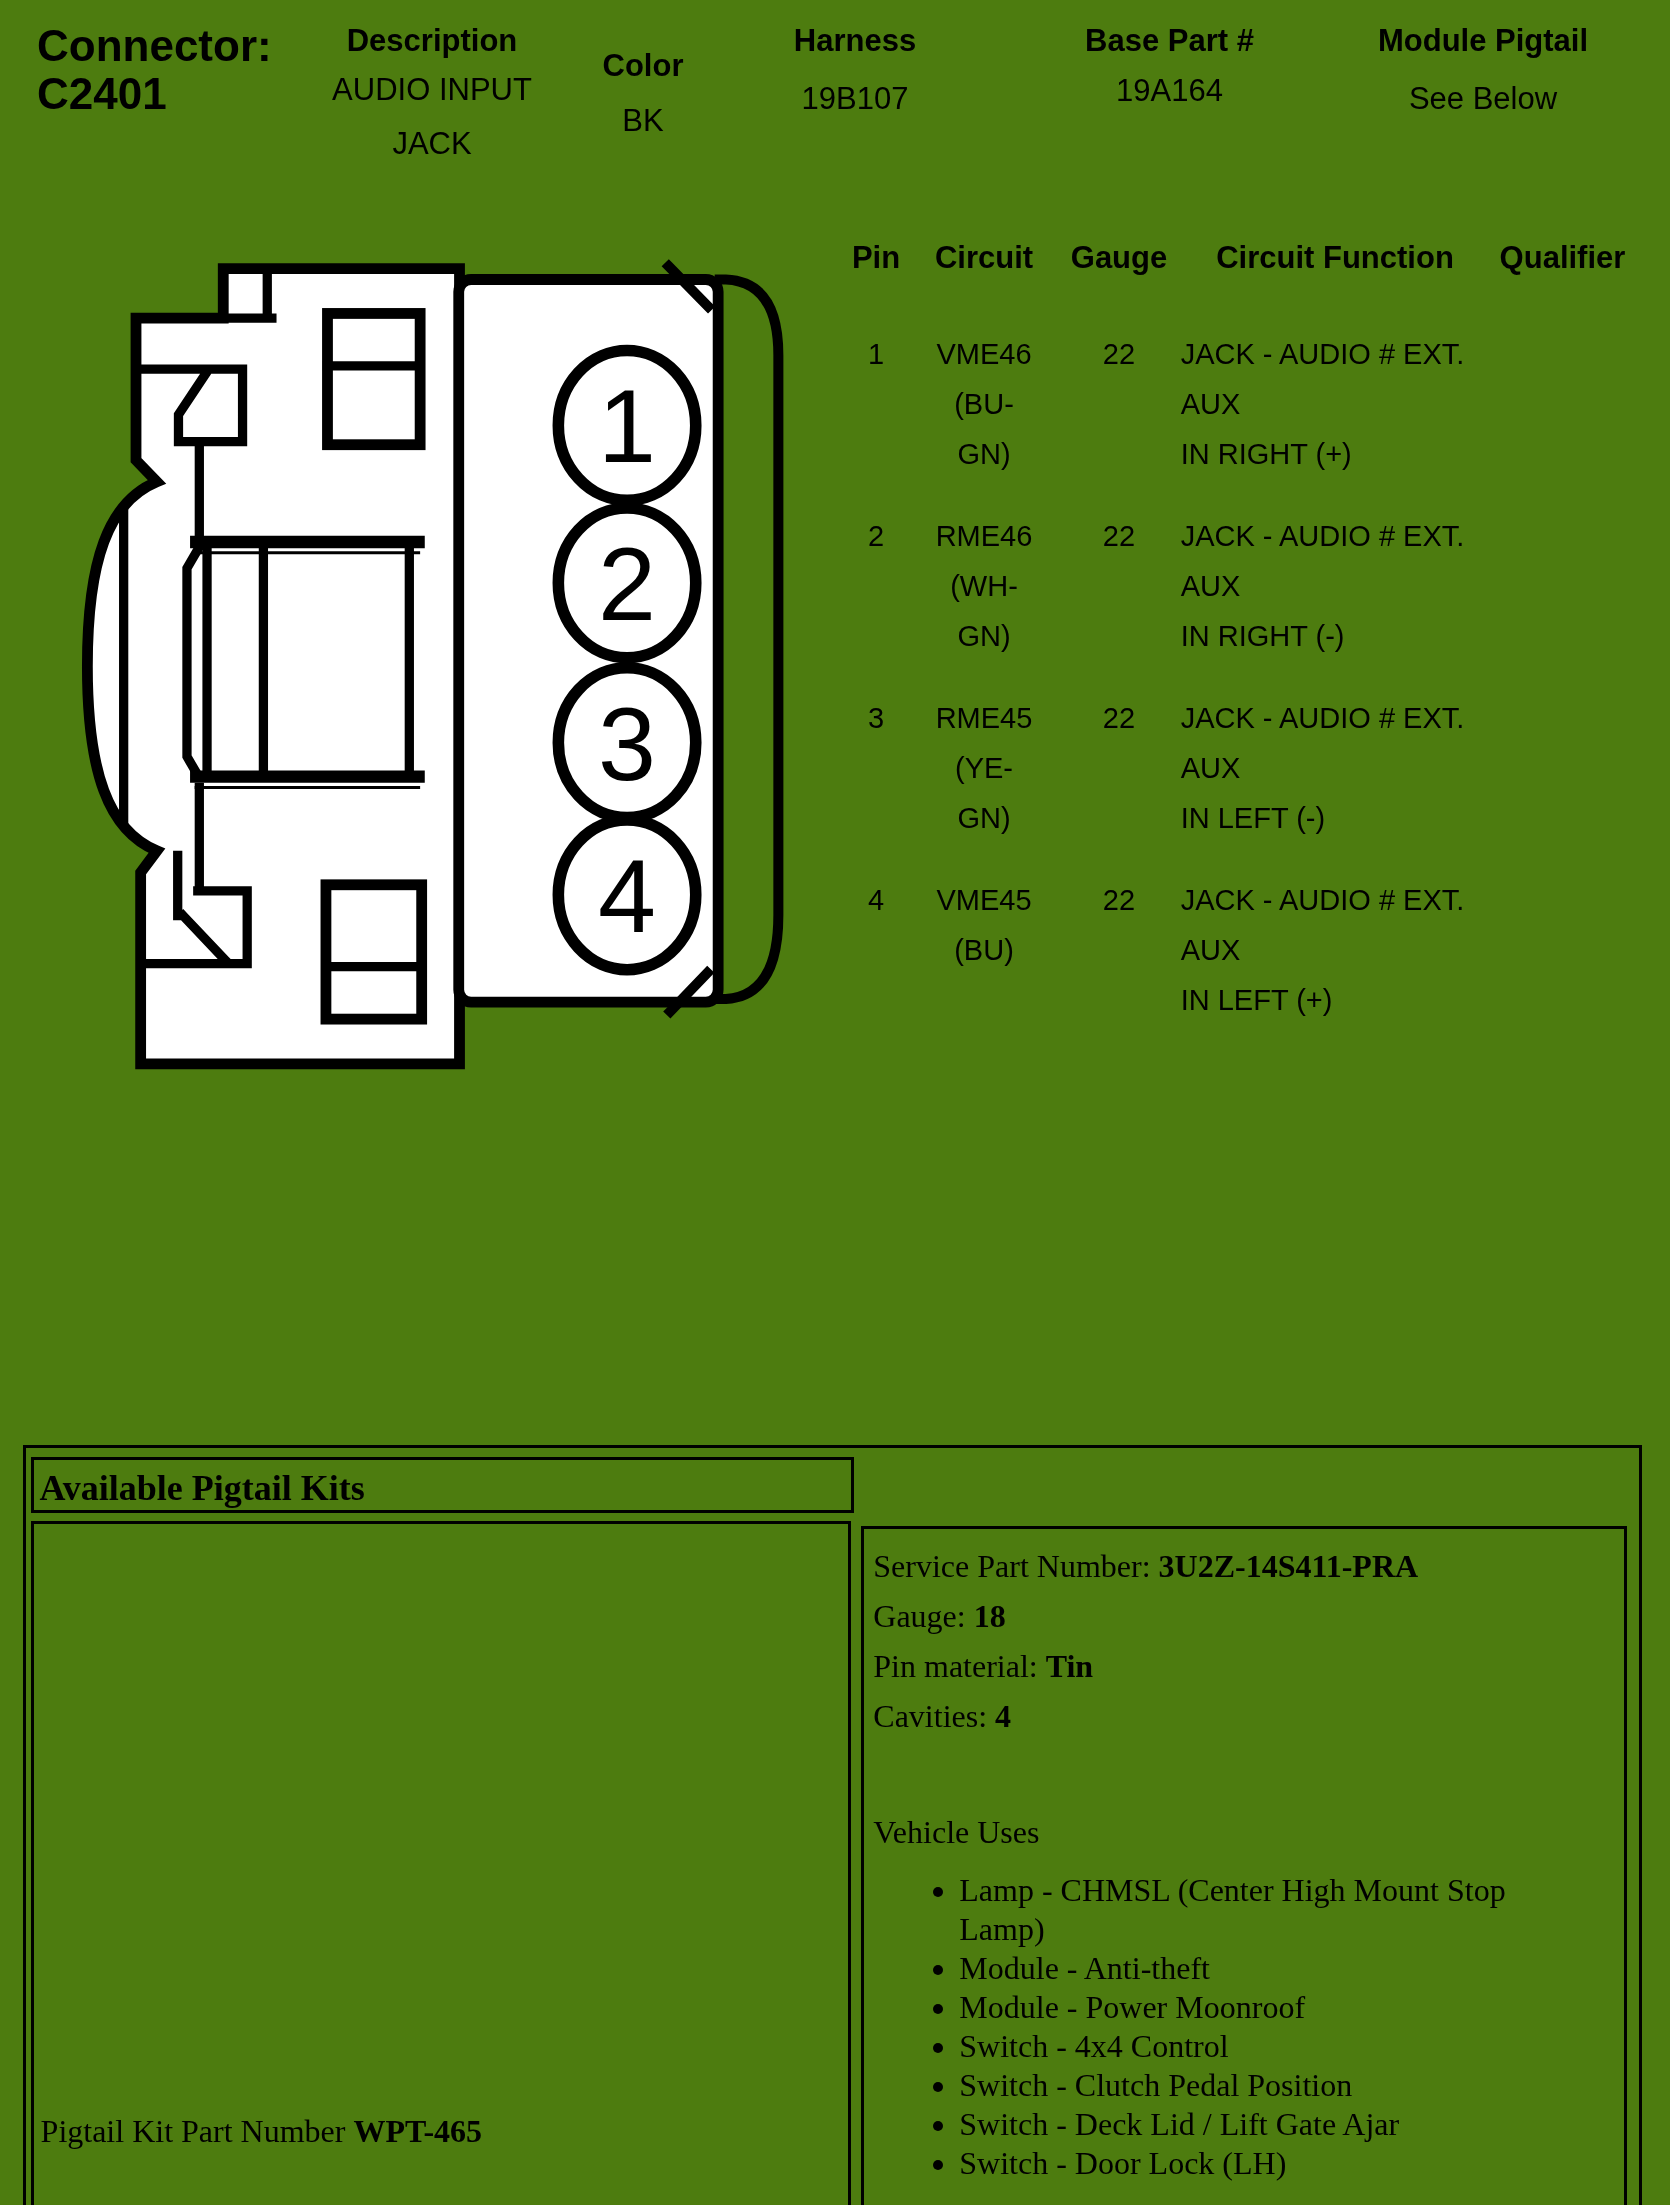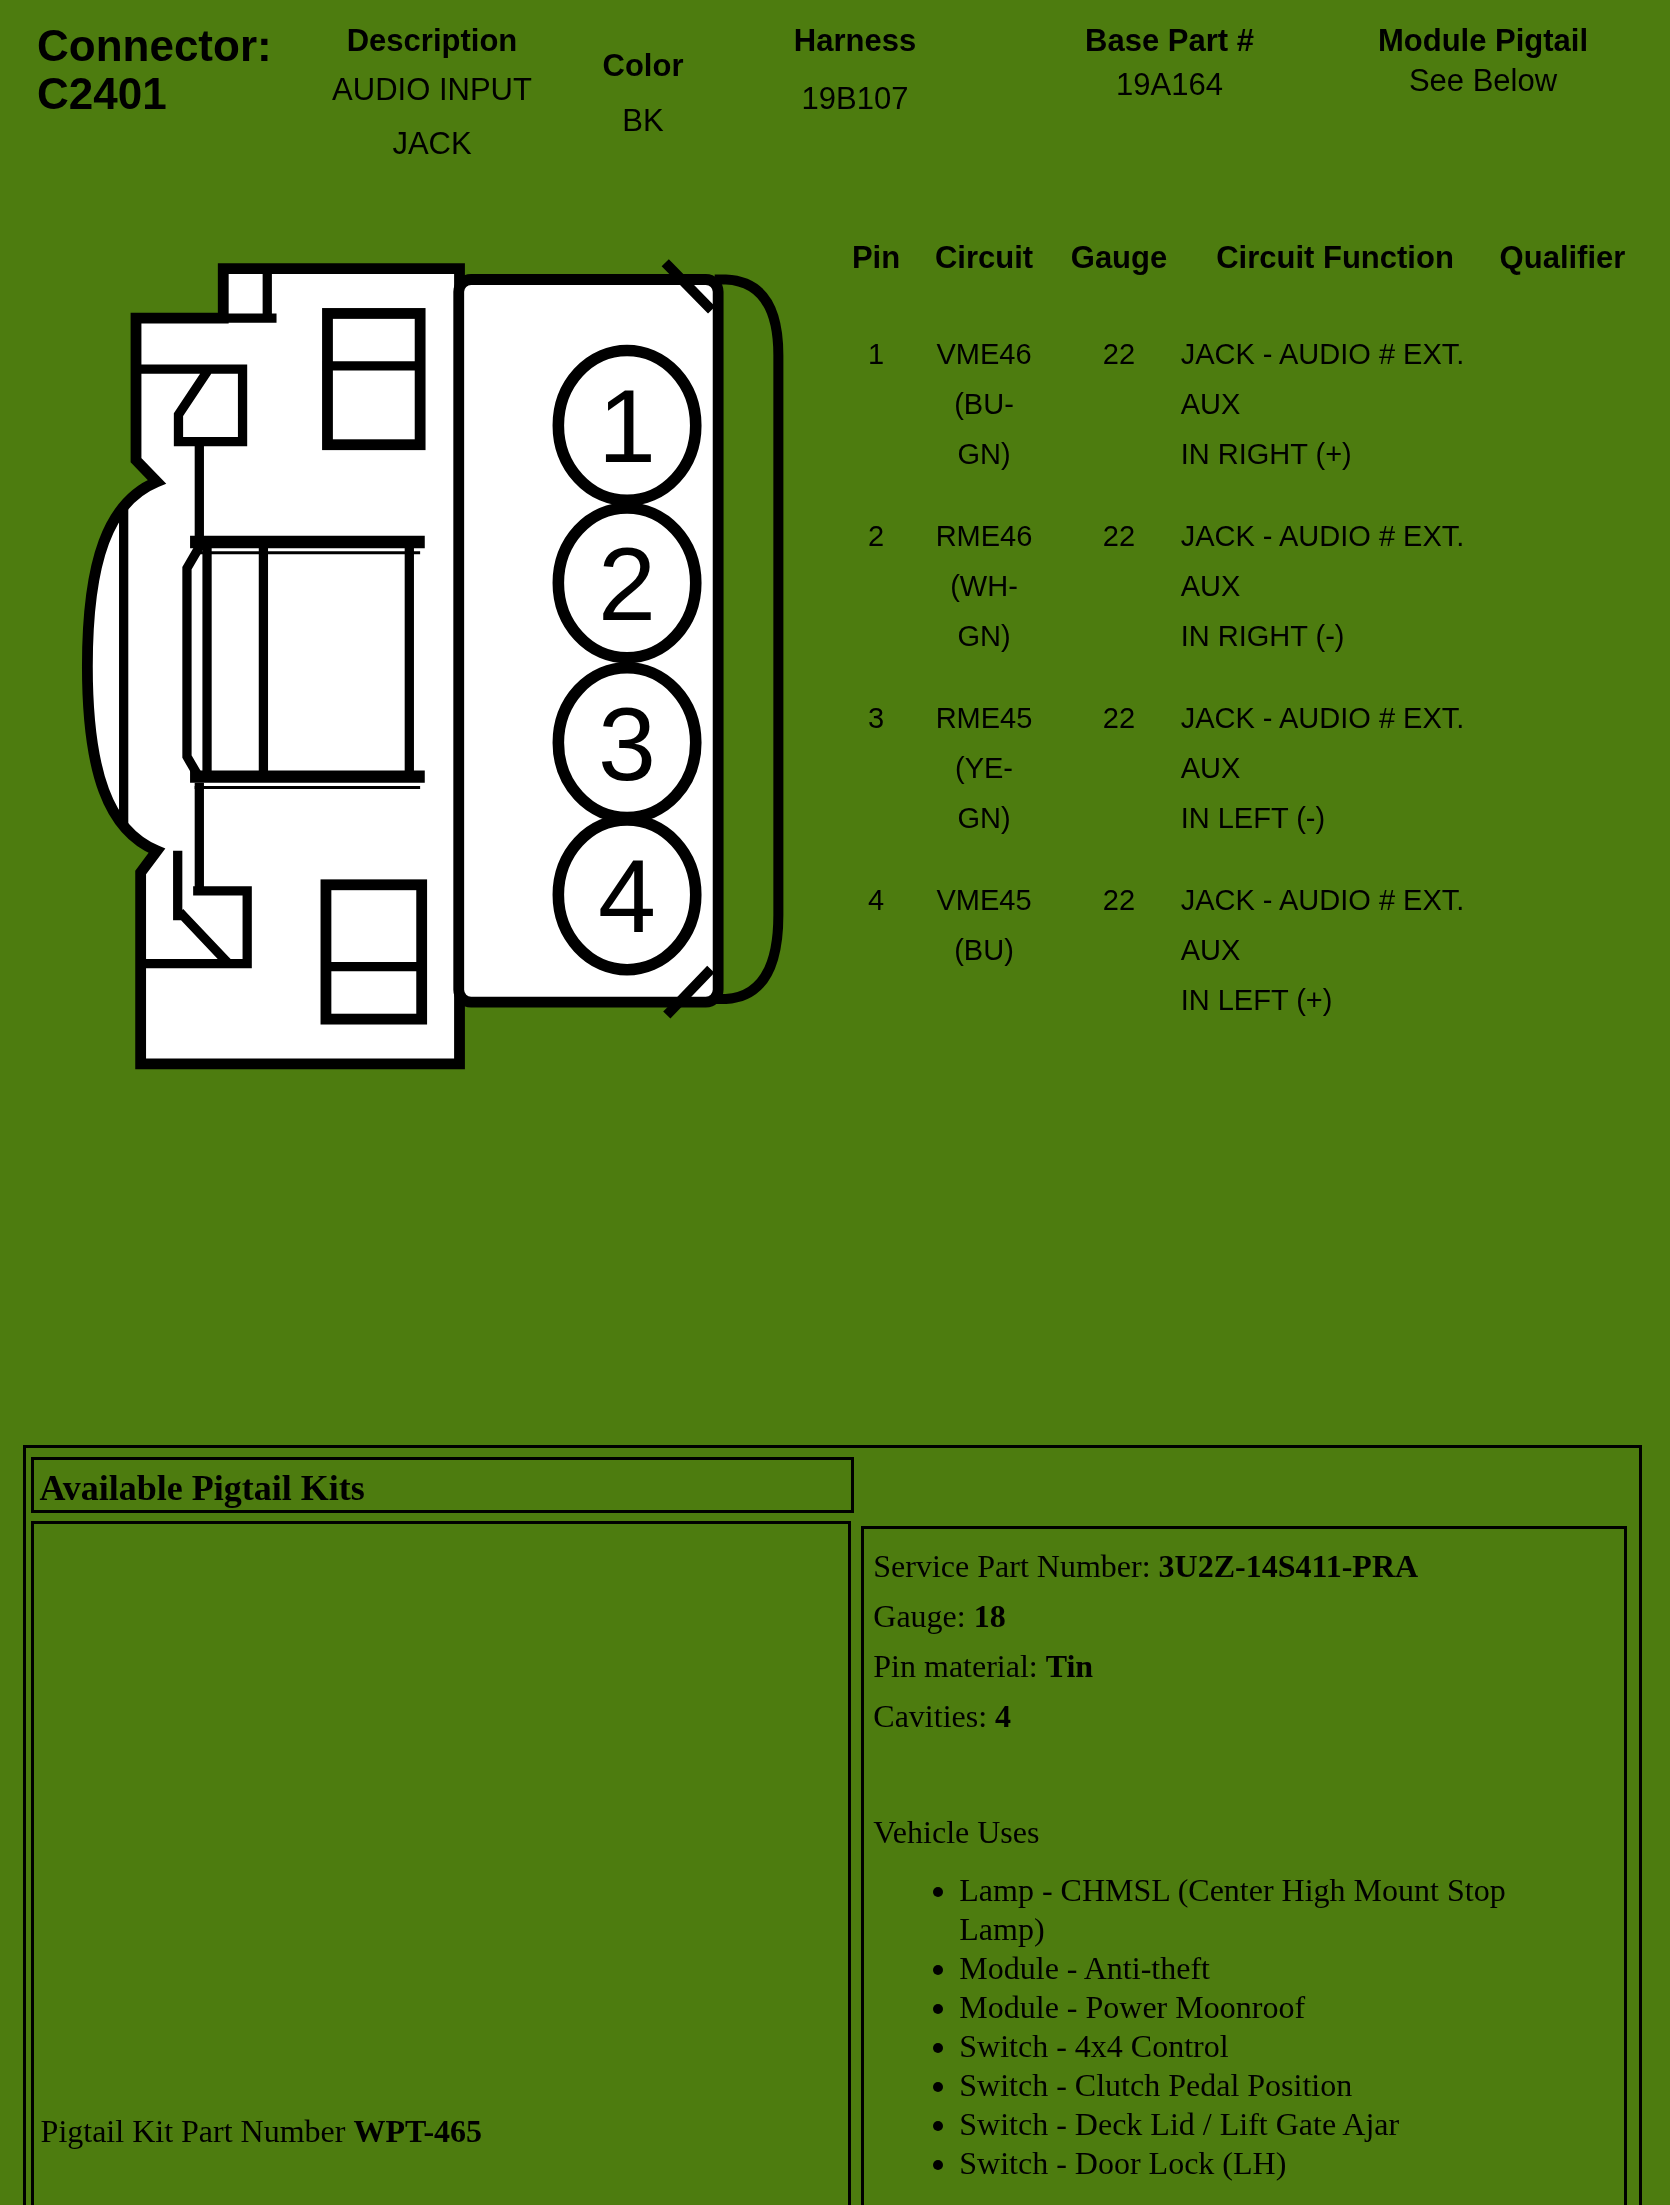--- a/index.html
+++ b/index.html
@@ -11,23 +11,23 @@
   .hcol{position:absolute;text-align:center;}
   .hcol .hlabel{font-size:31px;font-weight:bold;line-height:36px;}
   .hcol .hval{font-size:31px;line-height:44px;}
   .col-desc{left:316px;top:23px;width:232px;}
   .col-desc .hval{margin-top:9.3px;}
   .col-color{left:581px;top:48px;width:124px;}
   .col-color .hval{margin-top:15.4px;}
   .col-harness{left:778px;top:23px;width:154px;}
   .col-harness .hval{margin-top:18px;}
   .col-base{left:1073px;top:23px;width:193px;}
-  .col-base .hval{margin-top:4px;}
+  .col-base .hval{margin-top:10px;}
   .col-pigtail{left:1367px;top:23px;width:232px;}
-  .col-pigtail .hval{}
+  .col-pigtail .hval{margin-top:18px;}
 
   
   svg.diagram{position:absolute;left:0;top:0;}
   svg.diagram text{font-family:"Liberation Sans",sans-serif;font-size:135px;}
 
   
   .pin-table{position:absolute;left:849px;top:238px;width:788px;}
   .pin-grid{display:grid;grid-template-columns:54px 162px 108px 324px 131px;}
   .pin-head{font-size:31px;font-weight:bold;line-height:39px;margin-bottom:52px;}
   .pin-row{font-size:29px;line-height:50px;margin-bottom:32px;}

